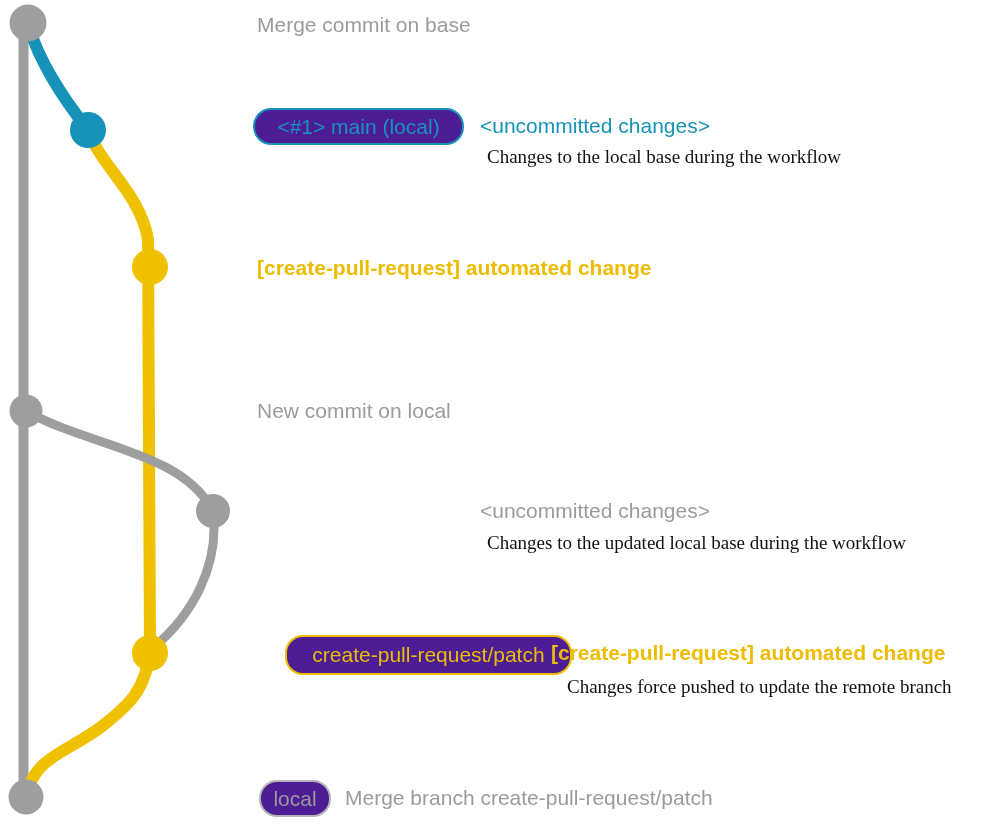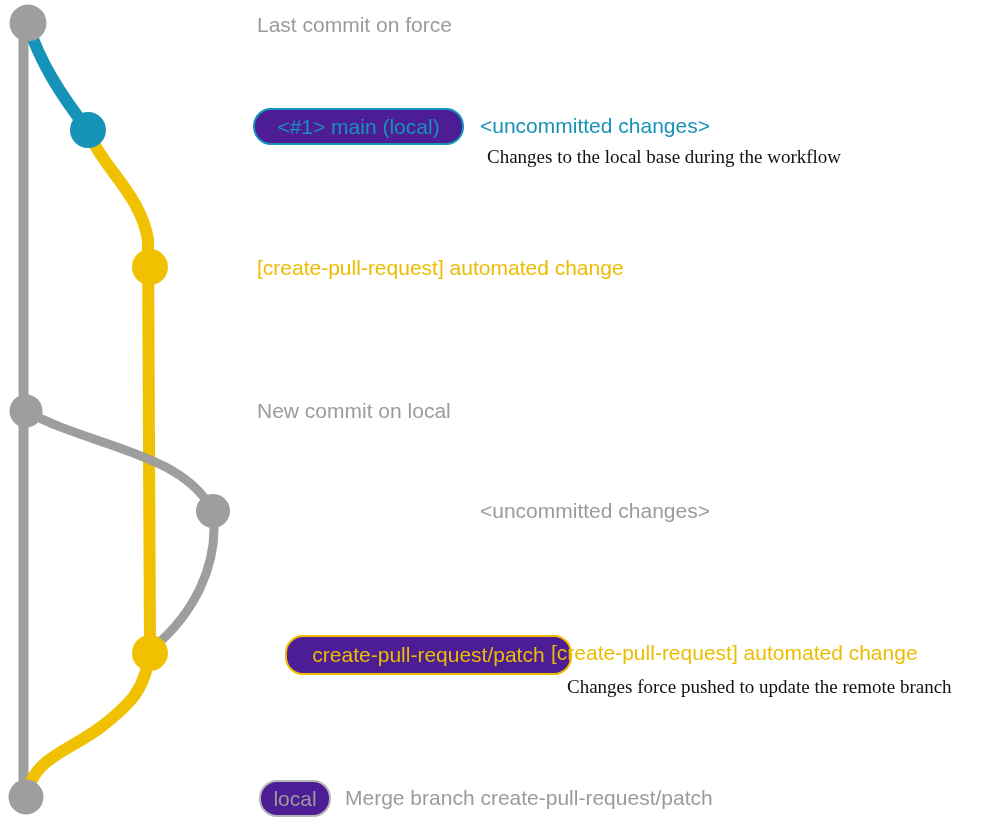--- a/index.html
+++ b/index.html
@@ -12,21 +12,21 @@
   }
   #graph-svg{position:absolute;left:0;top:0;}
   .abs{position:absolute;}
   .lbl{
     font-size:21px;
     line-height:24px;
     white-space:nowrap;
   }
   .gray-t{color:#9b9b9b;}
   .blue-t{color:#1792b8;}
-  .yellow-t{color:#edbc00;}
+  .yellow-t{color:#edbc00;font-weight:bold;}
   .caption{
     font-family:"Liberation Serif",serif;
     font-size:19px;
     color:#111111;
     white-space:nowrap;
   }
   .badge{
     position:absolute;
     display:flex;
     align-items:center;
@@ -60,31 +60,32 @@
 
     <circle cx="28" cy="23" r="18.5" fill="#9e9e9e"></circle>
     <circle cx="88" cy="130" r="18" fill="#1792b8"></circle>
     <circle cx="150" cy="267" r="18" fill="#efc100"></circle>
     <circle cx="26" cy="411" r="16.5" fill="#9e9e9e"></circle>
     <circle cx="213" cy="511" r="17" fill="#9e9e9e"></circle>
     <circle cx="150" cy="653" r="18" fill="#efc100"></circle>
     <circle cx="26" cy="797" r="17.5" fill="#9e9e9e"></circle>
   </svg>
 
-  <div class="abs lbl gray-t" style="left:257px;top:13px;">Last commit on force</div>
+  <div class="abs lbl gray-t" style="left:257px;top:13px;">Merge commit on base</div>
 
   <div class="badge blue-b" style="left:253px;top:108px;width:211px;height:37px;">&lt;#1&gt; main (local)</div>
   <div class="abs lbl blue-t" style="left:480px;top:114px;">&lt;uncommitted changes&gt;</div>
   <div class="abs caption" style="left:487px;top:146px;">Changes to the local base during the workflow</div>
 
   <div class="abs lbl yellow-t" style="left:257px;top:256px;">[create-pull-request] automated change</div>
 
   <div class="abs lbl gray-t" style="left:257px;top:399px;">New commit on local</div>
 
   <div class="abs lbl gray-t" style="left:480px;top:499px;">&lt;uncommitted changes&gt;</div>
+  <div class="abs caption" style="left:487px;top:532px;">Changes to the updated local base during the workflow</div>
 
   <div class="badge yellow-b" style="left:253px;top:635px;width:287px;height:40px;margin-left:32px;">create-pull-request/patch</div>
   <div class="abs lbl yellow-t" style="left:551px;top:641px;">[create-pull-request] automated change</div>
   <div class="abs caption" style="left:567px;top:676px;">Changes force pushed to update the remote branch</div>
 
   <div class="badge gray-b" style="left:259px;top:780px;width:72px;height:37px;">local</div>
   <div class="abs lbl gray-t" style="left:345px;top:786px;">Merge branch create-pull-request/patch</div>
 
 </div>
 

